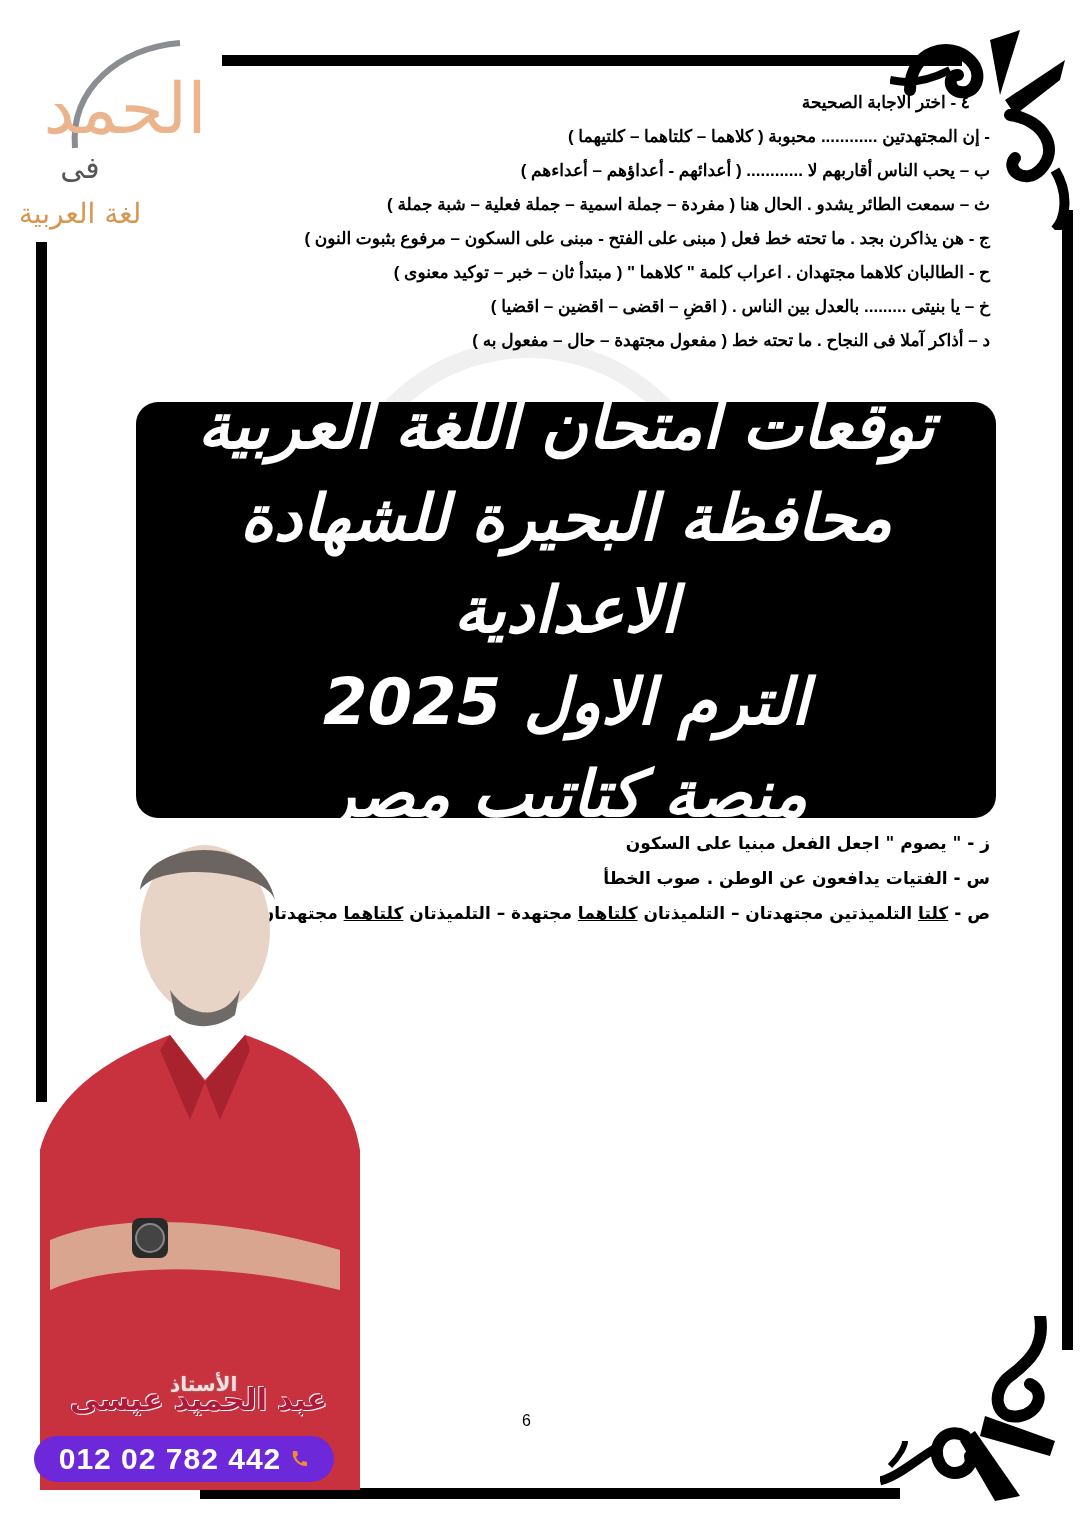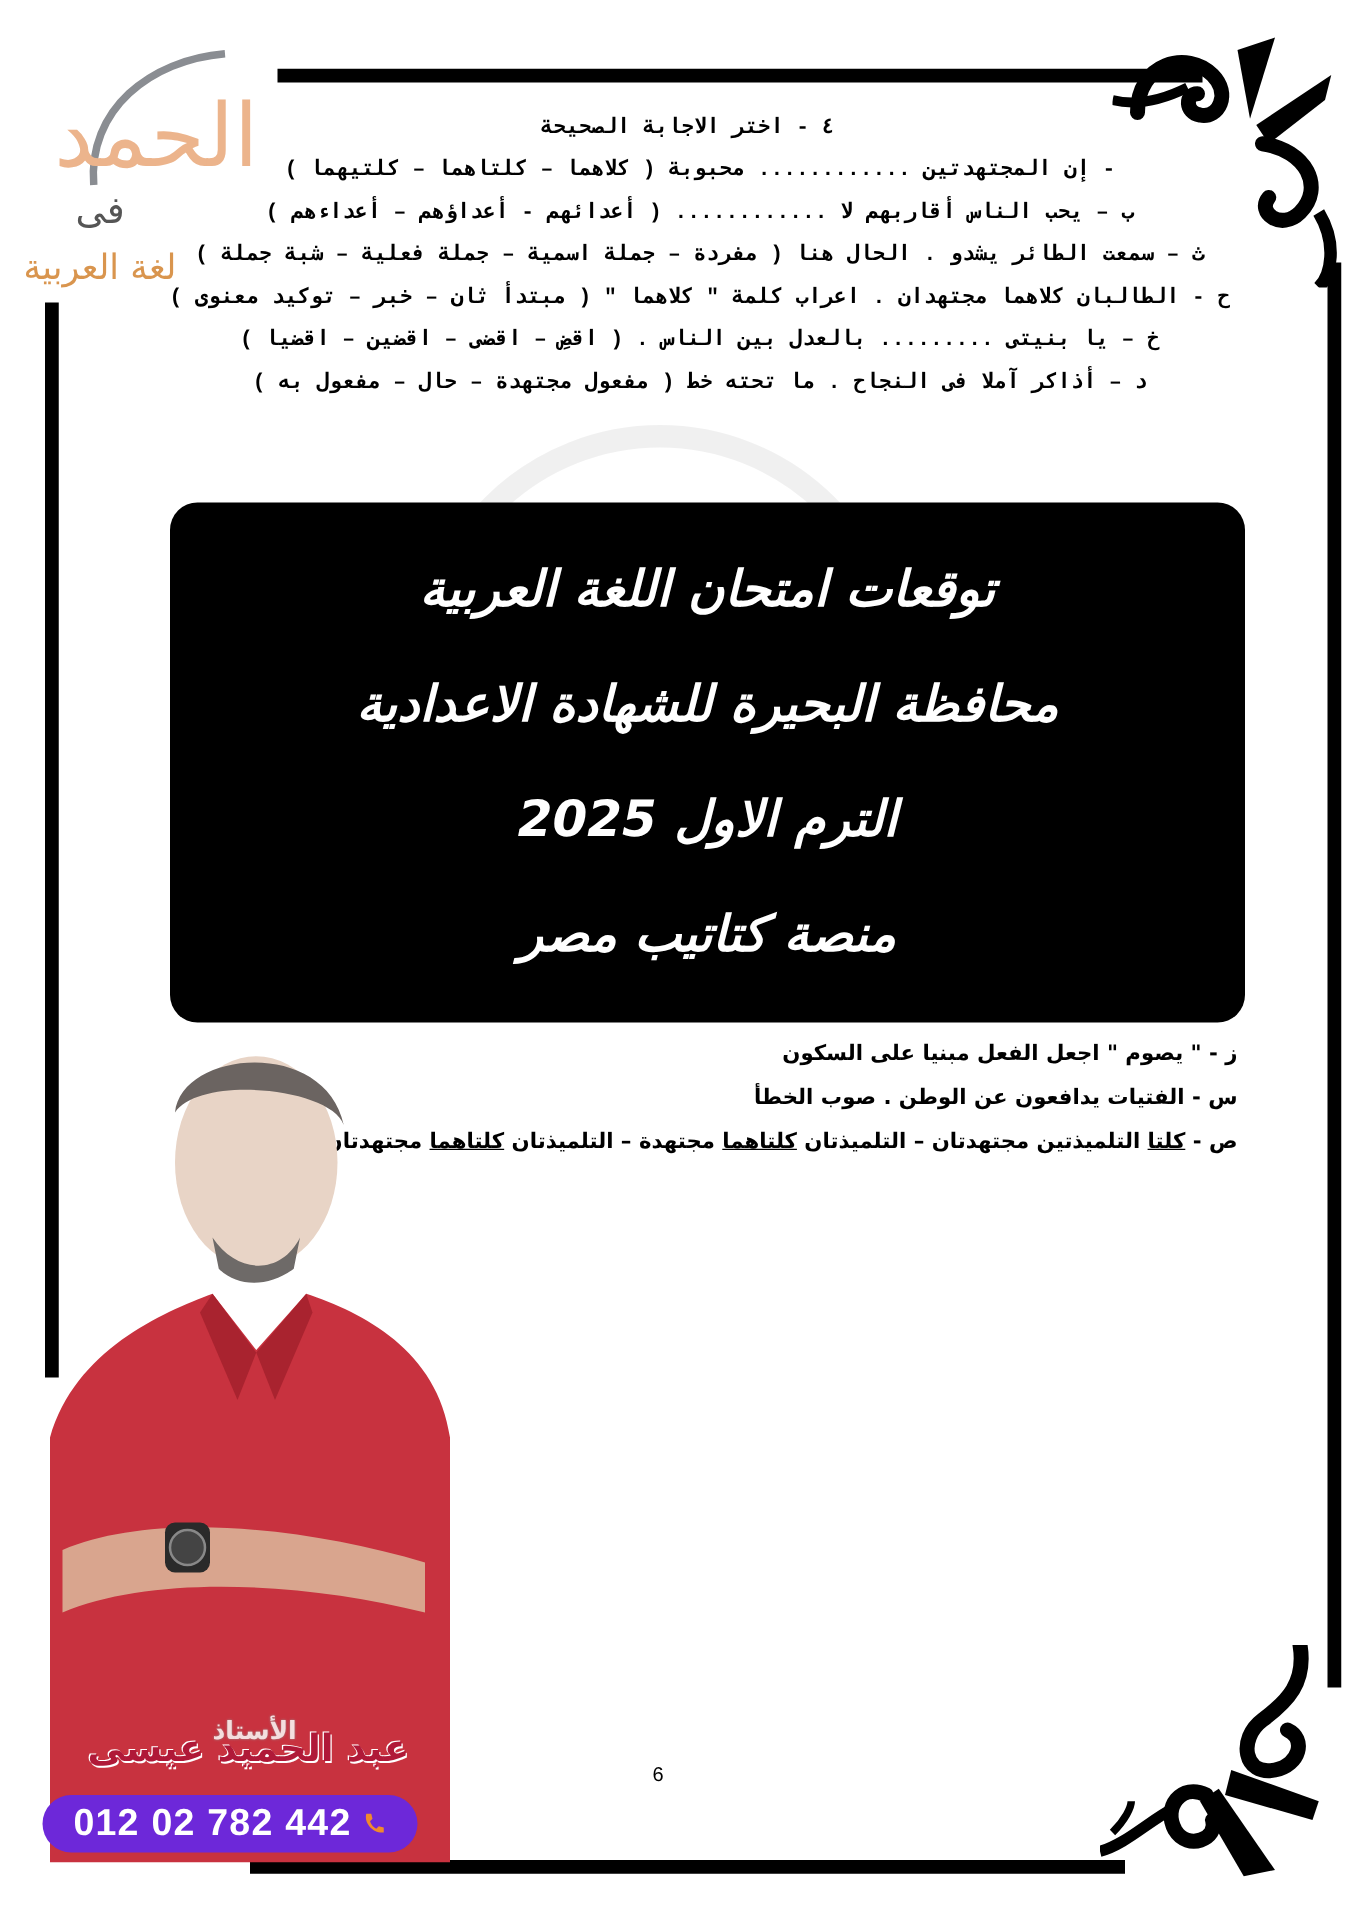--- a/index.html
+++ b/index.html
@@ -19,40 +19,40 @@
 
   .logo { position: absolute; left: 10px; top: 28px; width: 210px; height: 210px; }
 
   .watermark {
     position: absolute; left: 330px; top: 340px; width: 360px; height: 360px;
     border-radius: 50%; border: 18px solid rgba(0,0,0,0.06);
   }
 
   .content {
     position: absolute; right: 90px; top: 86px; width: 860px;
-    direction: rtl; text-align: center;
+    direction: rtl; text-align: right;
     font-weight: bold; font-size: 17px; line-height: 34px;
-    font-family: Liberation Mono, monospace;
+    font-family: Liberation Sans, sans-serif;
   }
   .q-title { font-size: 17px; margin-right: 20px; }
   .q-line { white-space: nowrap; }
   .q-line u { text-decoration: underline; }
 
   .lower { position: absolute; right: 90px; top: 826px; width: 860px;
     direction: rtl; text-align: right; font-weight: bold; font-size: 17px; line-height: 35px; }
 
   .banner {
     position: absolute; left: 136px; top: 402px; width: 860px; height: 416px;
     background: #000; border-radius: 22px;
     display: flex; flex-direction: column; align-items: center; justify-content: center;
     direction: rtl;
   }
   .banner-line {
     color: #fff; font-family: "DejaVu Sans", sans-serif; font-weight: bold;
-    font-size: 40px; line-height: 92px; font-style: italic; text-align: center;
+    font-size: 64px; line-height: 92px; font-style: italic; text-align: center;
   }
 
   .teacher {
     position: absolute; left: 40px; top: 820px; width: 320px; height: 670px;
   }
   .teacher-label { position: absolute; left: 170px; top: 1356px; font-size: 20px;
     color: #f4dede; font-weight: bold; direction: rtl; text-shadow: 0 0 2px #999; margin-top: 16px; }
   .teacher-name { position: absolute; left: 70px; top: 1382px; font-size: 30px;
     color: #b01938; font-weight: bold; direction: rtl; text-shadow: 1px 1px 0 #fff, -1px -1px 0 #fff; }
   .phone-pill {
@@ -102,20 +102,21 @@
 <div class="watermark"></div>
 
 <div class="content">
   <div class="q-title">
     <span>٤</span> -
     <span>اختر الاجابة الصحيحة</span>
   </div>
   <div class="q-line">-  إن المجتهدتين ............ محبوبة   ( كلاهما – كلتاهما – كلتيهما )</div>
   <div class="q-line">ب – يحب الناس أقاربهم لا ............ ( أعدائهم -  أعداؤهم – أعداءهم )</div>
   <div class="q-line">ث – سمعت الطائر يشدو . الحال هنا ( مفردة – جملة اسمية – جملة فعلية – شبة جملة )</div>
+  <div class="q-line">ج -  هن يذاكرن بجد . ما تحته خط فعل ( مبنى على الفتح -  مبنى على السكون – مرفوع بثبوت النون )</div>
   <div class="q-line">ح -  الطالبان كلاهما مجتهدان . اعراب كلمة " كلاهما "  ( مبتدأ ثان – خبر – توكيد معنوى )</div>
   <div class="q-line">خ – يا بنيتى ......... بالعدل بين الناس .  ( اقضِ – اقضى – اقضين – اقضيا )</div>
   <div class="q-line">د – أذاكر آملا فى النجاح . ما تحته خط ( مفعول مجتهدة – حال – مفعول به )</div>
 </div>
 
 <div class="lower">
   <div class="q-line">ز -  " يصوم "  اجعل الفعل مبنيا على السكون</div>
   <div class="q-line">س -  الفتيات يدافعون عن الوطن .  صوب الخطأ</div>
   <div class="q-line">
     <span>ص -  </span><u>كلتا</u><span> التلميذتين مجتهدتان – التلميذتان </span><u>كلتاهما</u><span> مجتهدة – التلميذتان </span><u>كلتاهما</u><span> مجتهدتان . اعرب</span>

